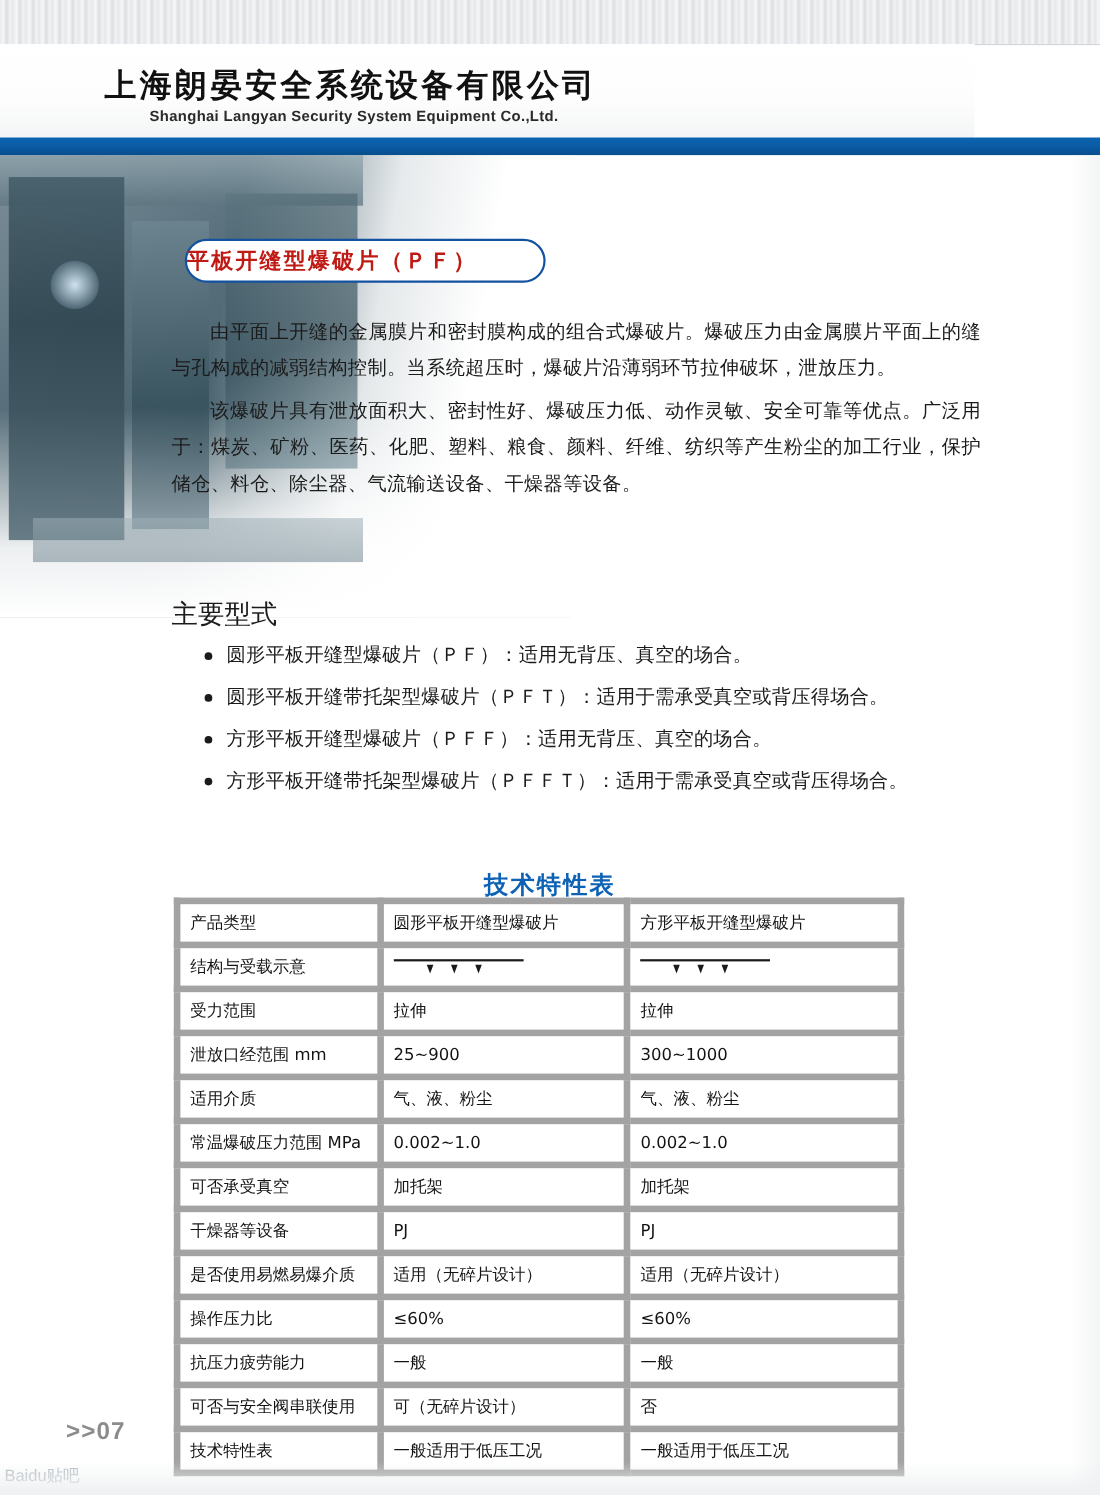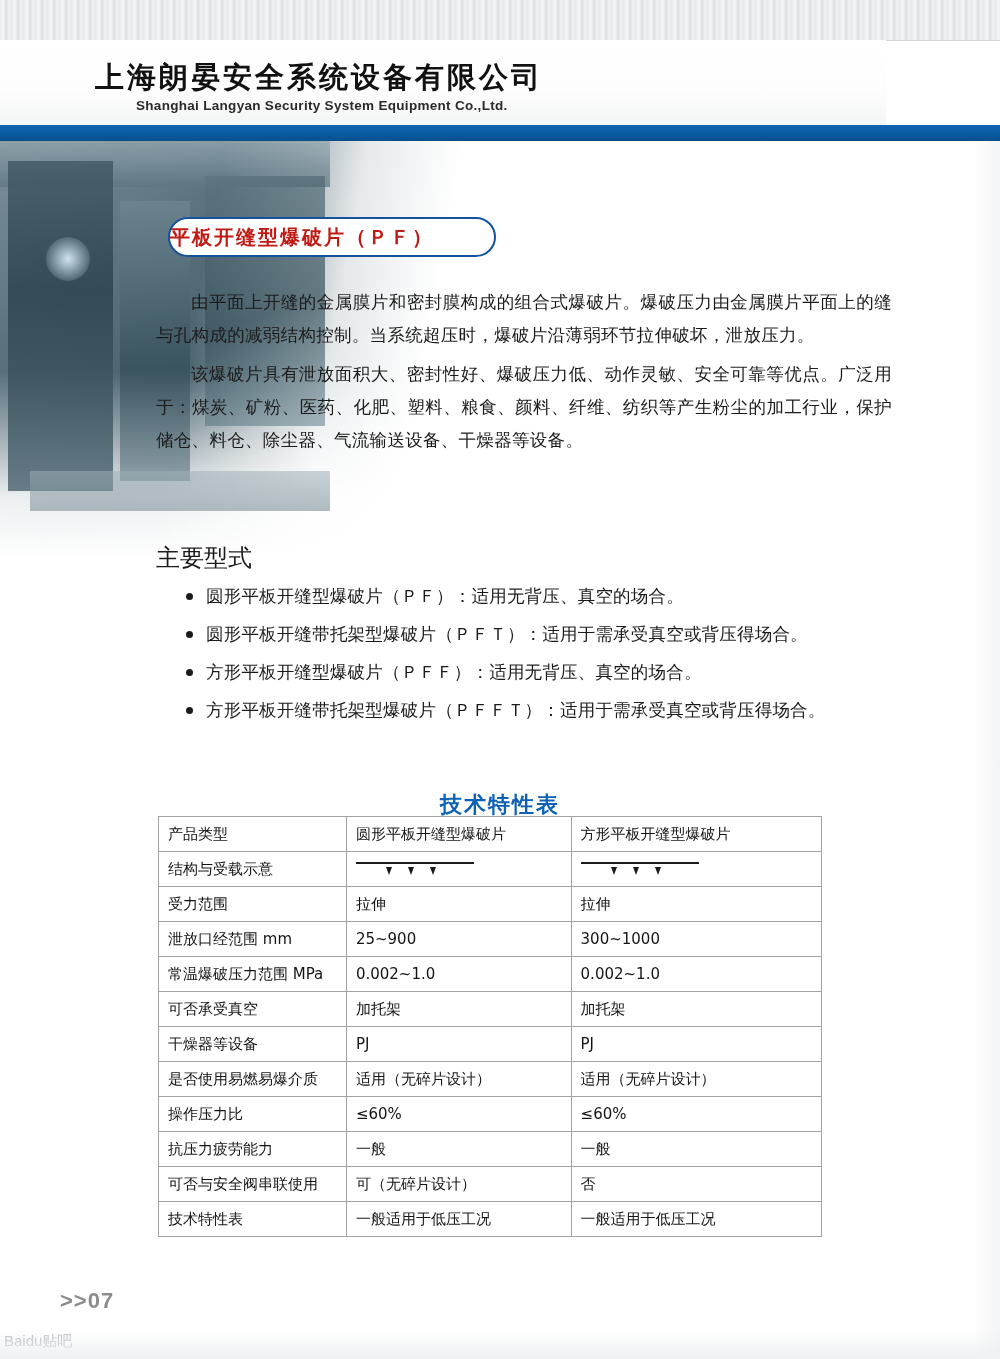--- a/index.html
+++ b/index.html
@@ -221,21 +221,21 @@
     position: absolute;
     left: 158px;
     top: 816px;
     width: 664px;
     border-collapse: collapse;
     font-family: "DejaVu Sans", "Liberation Sans", sans-serif;
     font-size: 15px;
     color: #141414;
   }
   .spec-table td {
-    border: 1px solid #a3a3a3;
+    border: 6px solid #a3a3a3;
     padding: 7px 9px;
     vertical-align: middle;
     line-height: 20px;
   }
   .spec-table td.label { width: 192px; }
   .spec-table td.v1 { width: 220px; }
   .spec-table td.v2 { width: 250px; }
 
   .diagram-cell { height: 26px; padding-top: 4px !important; padding-bottom: 4px !important; }
   .diagram {
@@ -385,20 +385,25 @@
       <td class="label">受力范围</td>
       <td class="v1">拉伸</td>
       <td class="v2">拉伸</td>
     </tr>
     <tr>
       <td class="label">泄放口经范围 mm</td>
       <td class="v1">25~900</td>
       <td class="v2">300~1000</td>
     </tr>
     <tr>
+      <td class="label">适用介质</td>
+      <td class="v1">气、液、粉尘</td>
+      <td class="v2">气、液、粉尘</td>
+    </tr>
+    <tr>
       <td class="label">常温爆破压力范围 MPa</td>
       <td class="v1">0.002~1.0</td>
       <td class="v2">0.002~1.0</td>
     </tr>
     <tr>
       <td class="label">可否承受真空</td>
       <td class="v1">加托架</td>
       <td class="v2">加托架</td>
     </tr>
     <tr>

